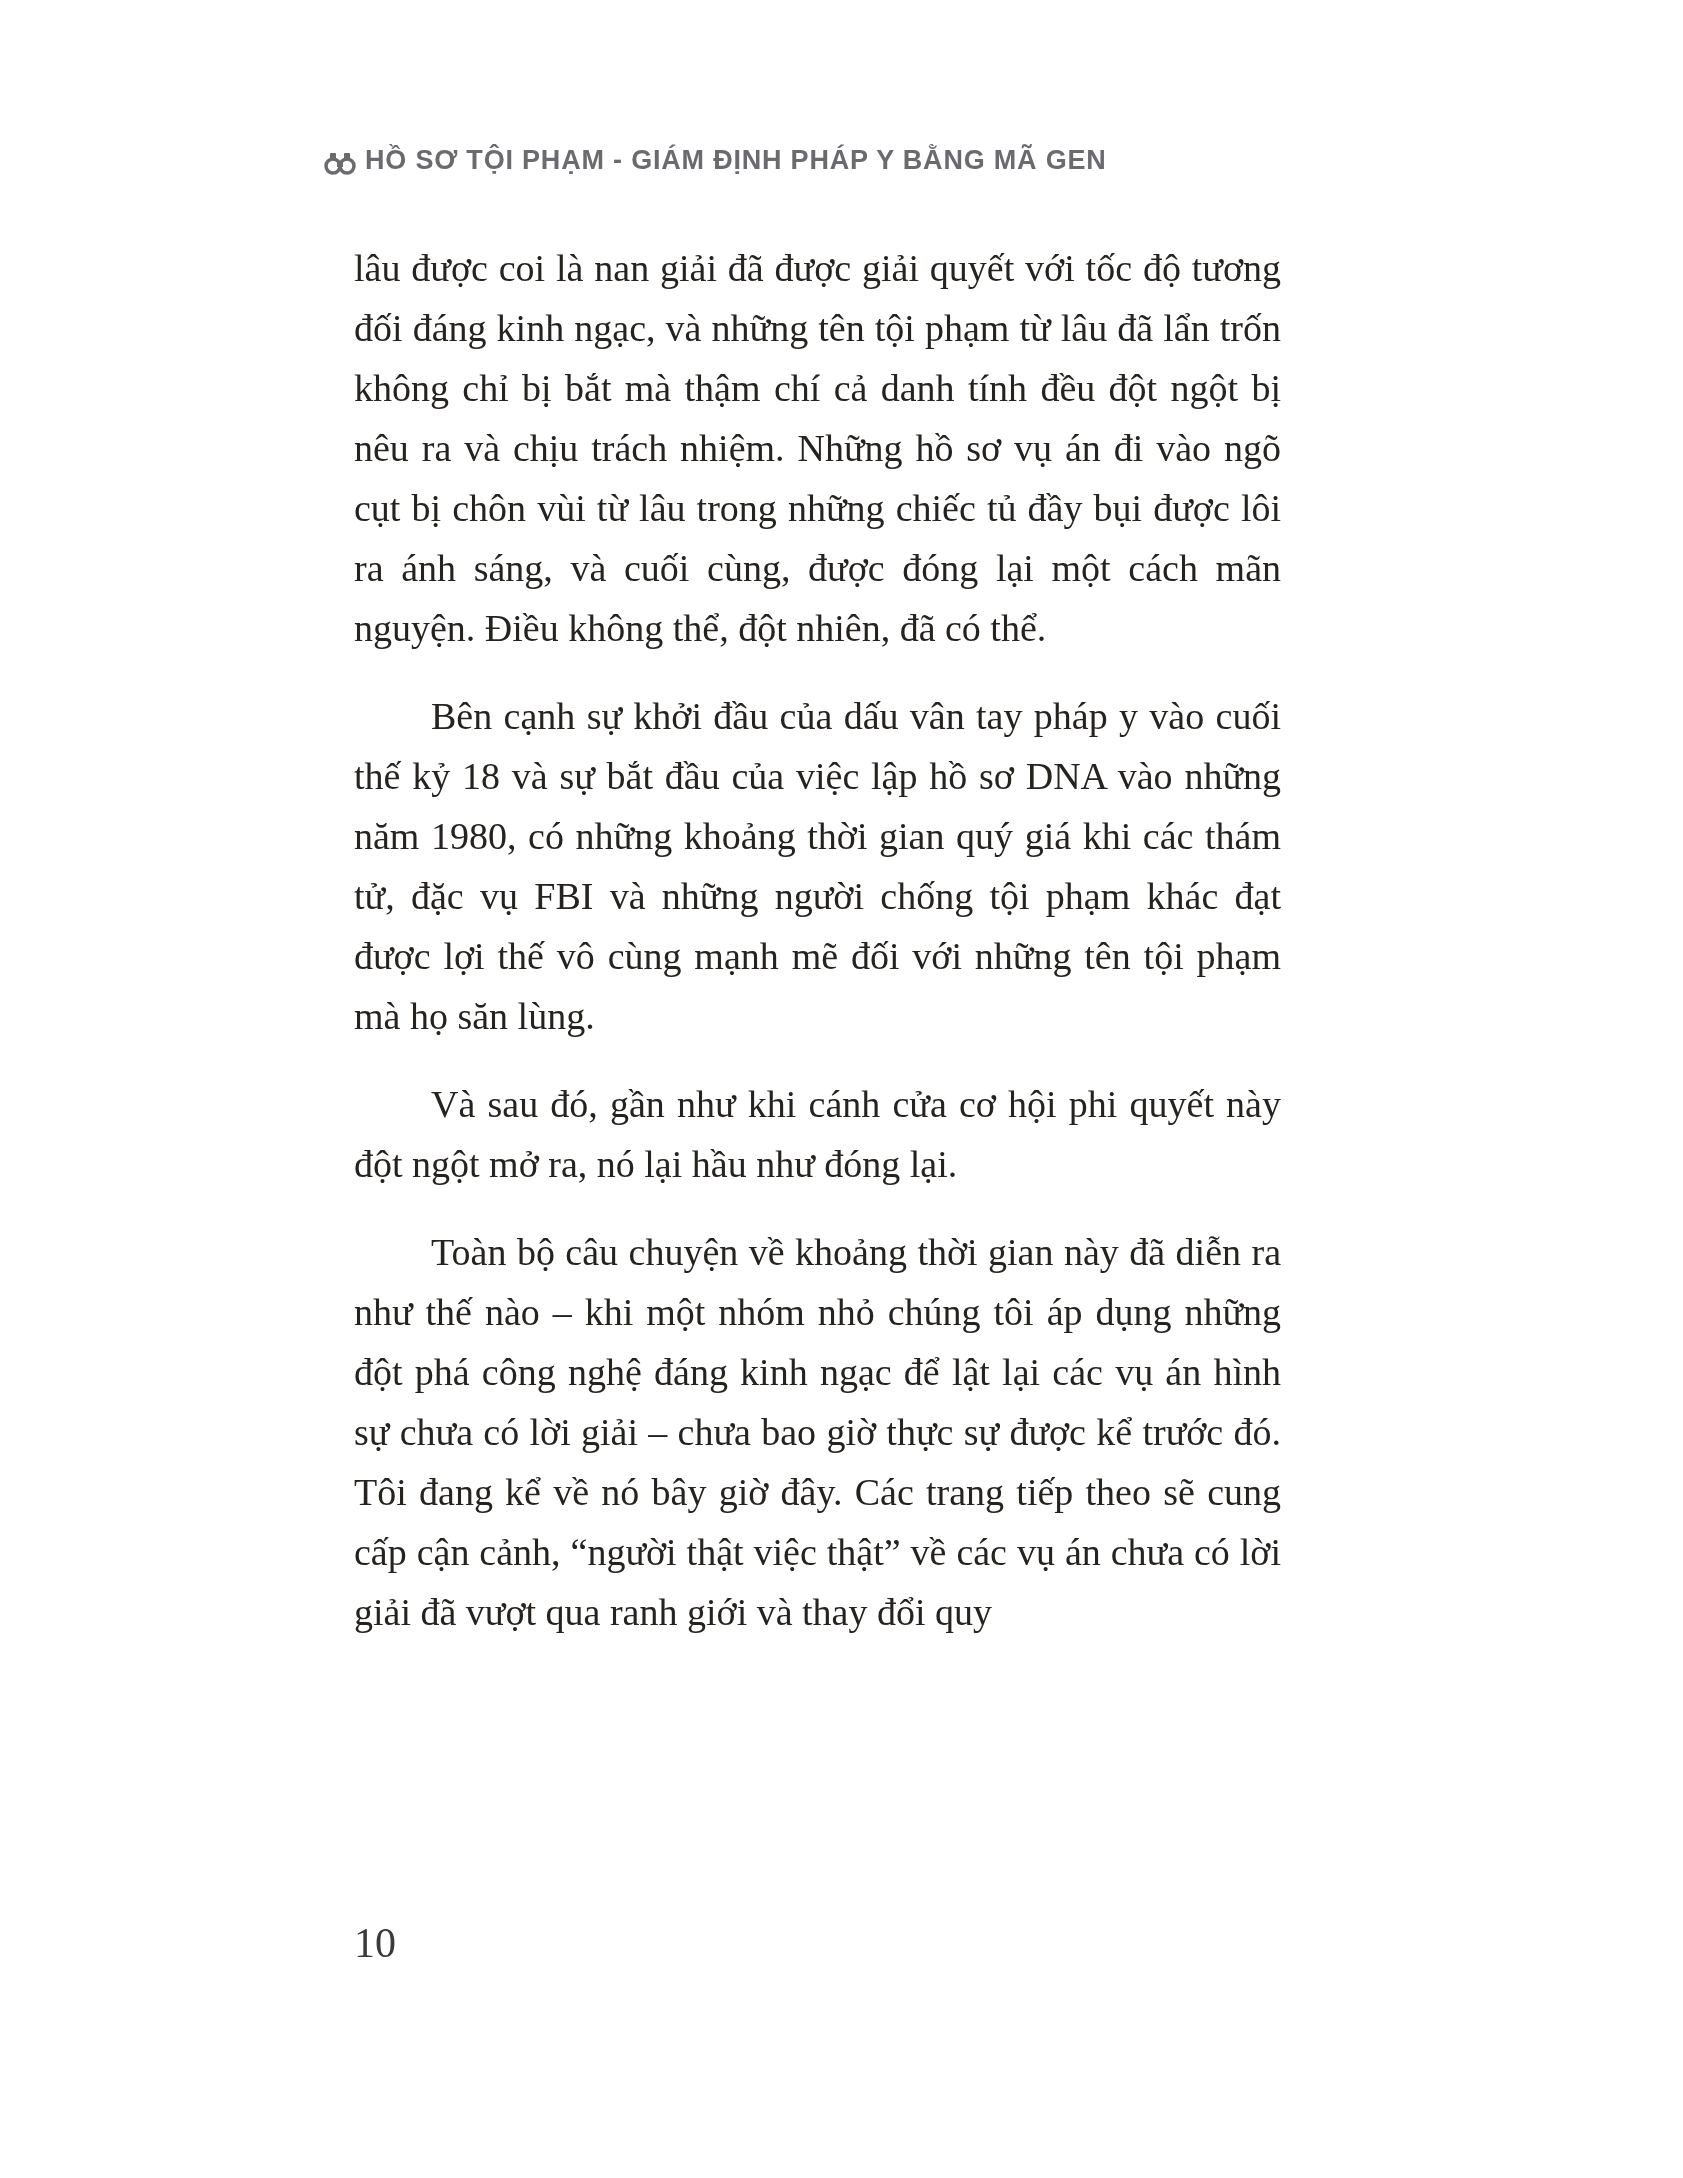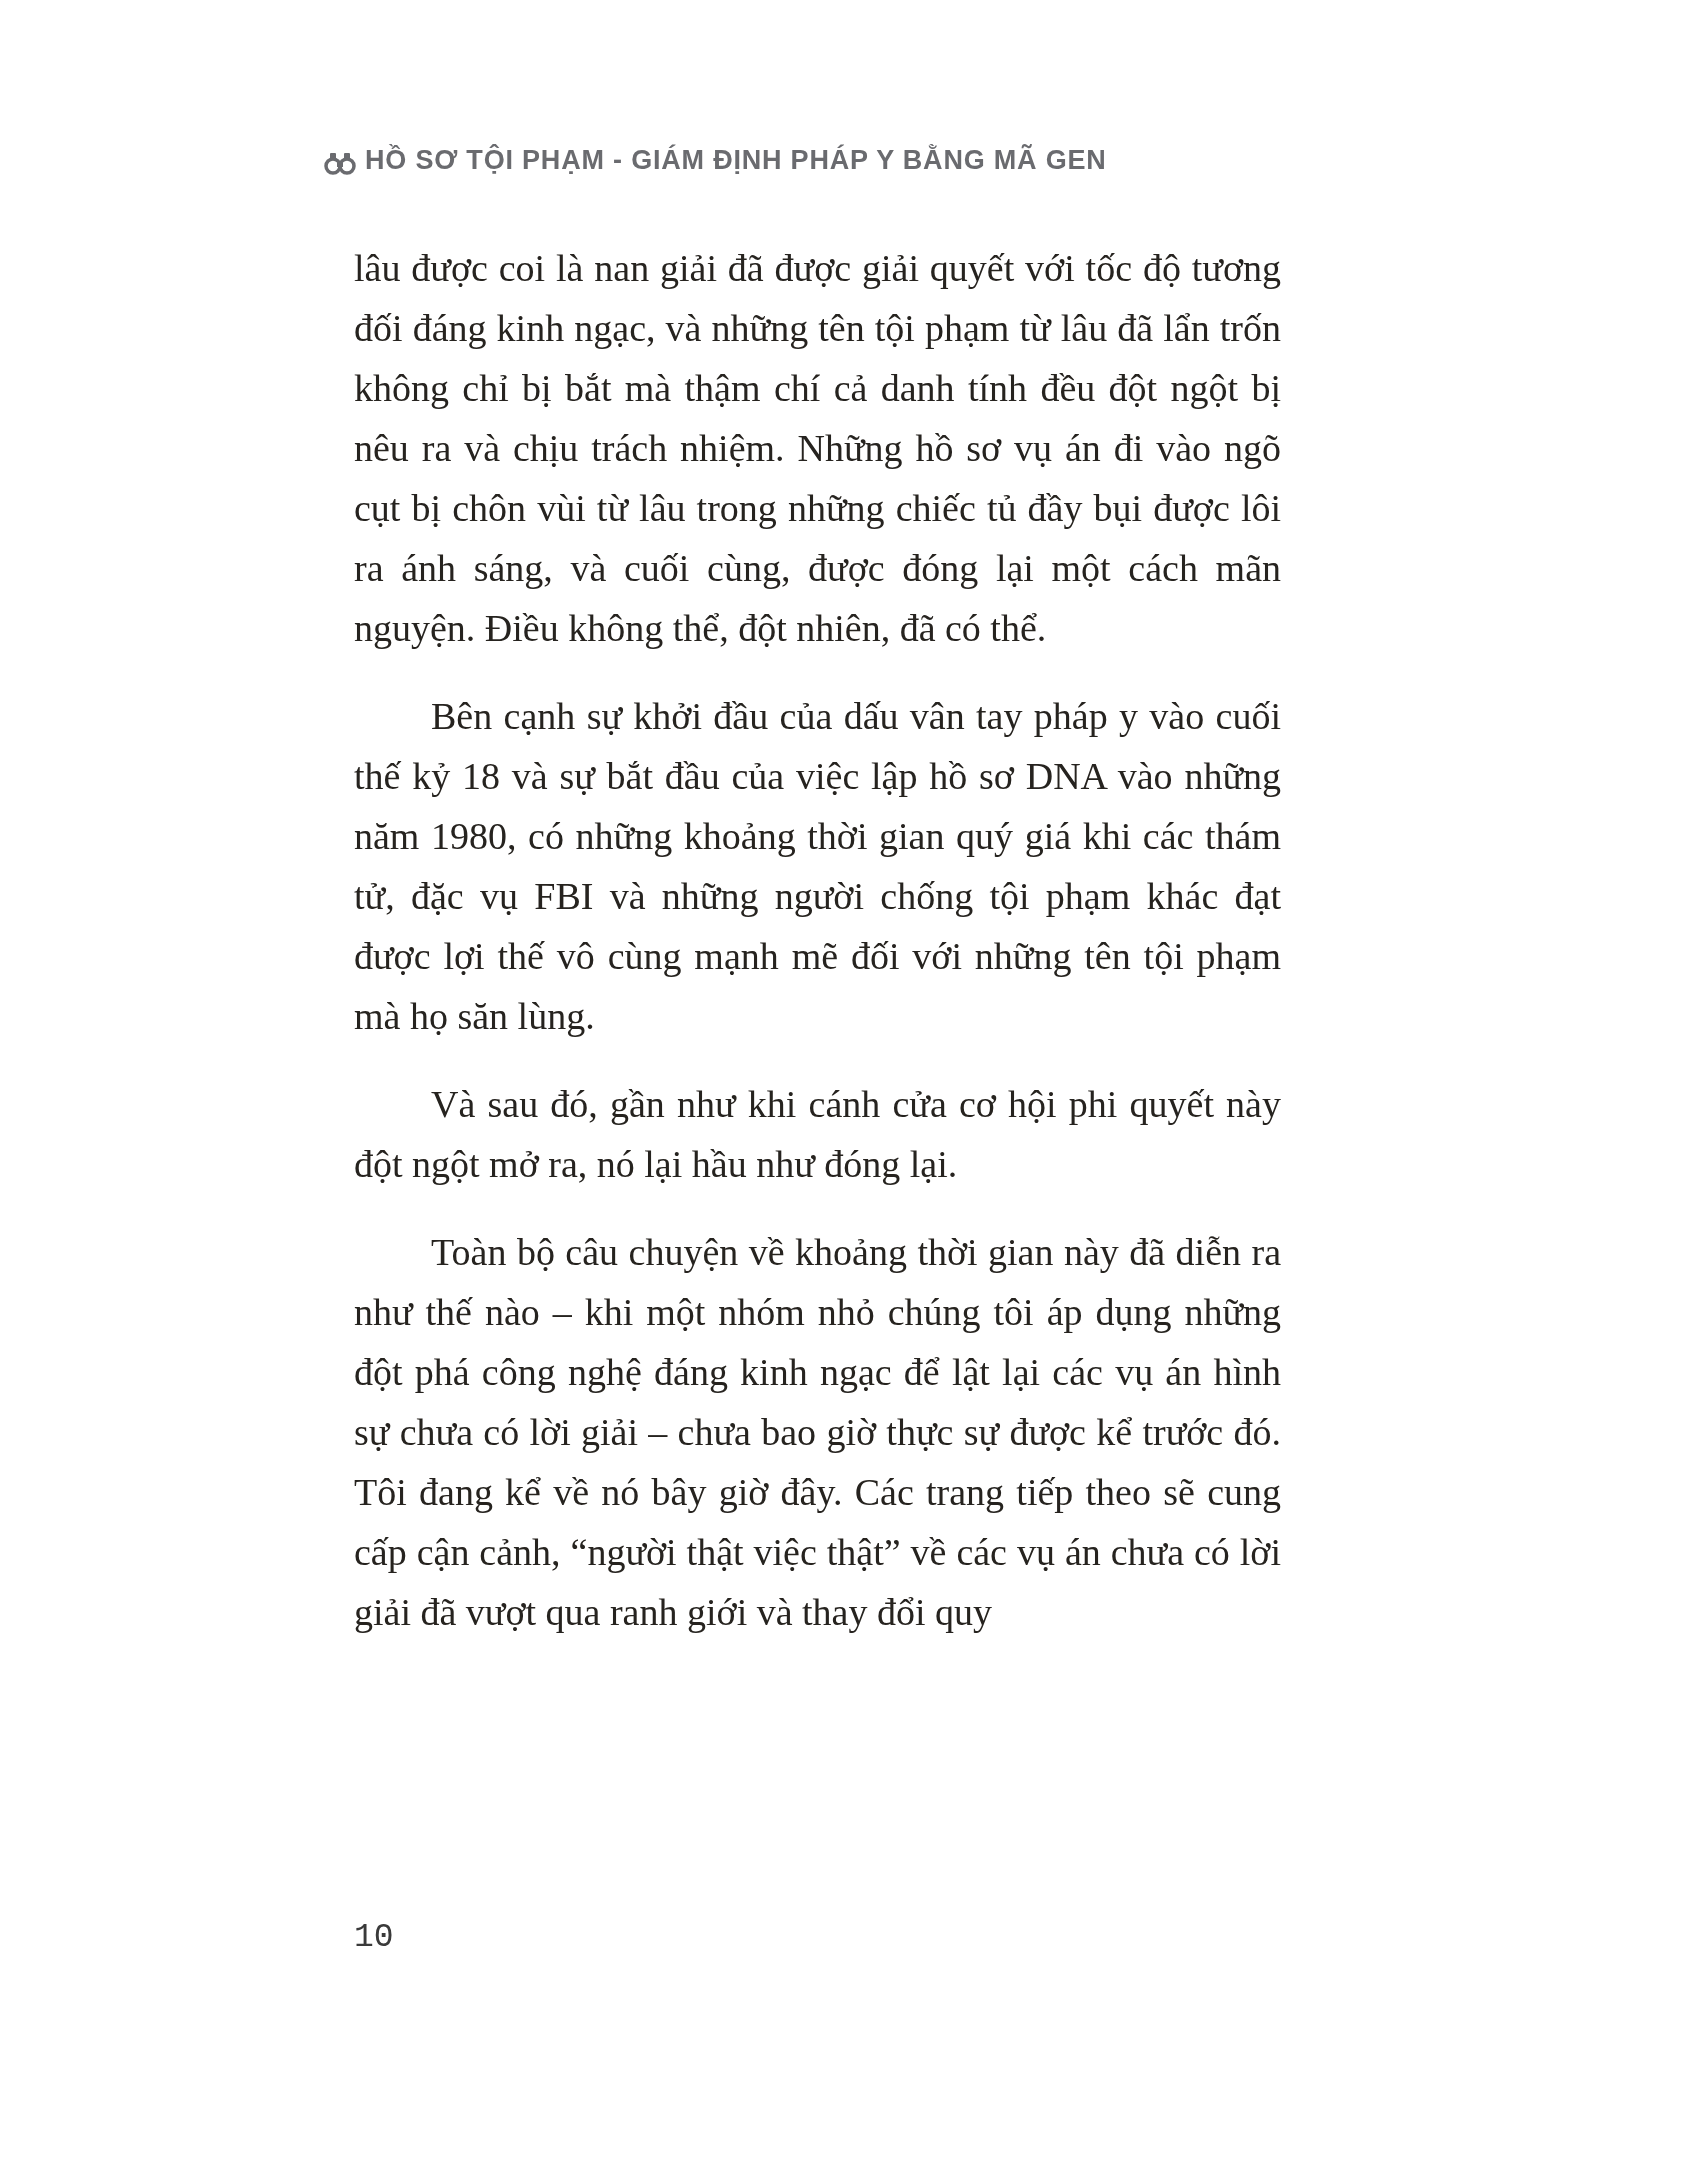--- a/index.html
+++ b/index.html
@@ -53,22 +53,22 @@
   .body-text p {
     margin: 0 0 28px 0;
   }
   .body-text p.indent {
     text-indent: 77px;
   }
   .page-number {
     position: absolute;
     left: 354px;
     top: 1919px;
-    font-family: Liberation Mono, monospace;
-    font-size: 33px;
+    font-family: Liberation Serif, serif;
+    font-size: 42px;
     color: #3a3a3a;
   }
 </style>
 </head>
 <body>
 
 <div class="page">
 
   <div class="running-header">
     <span class="icon">

